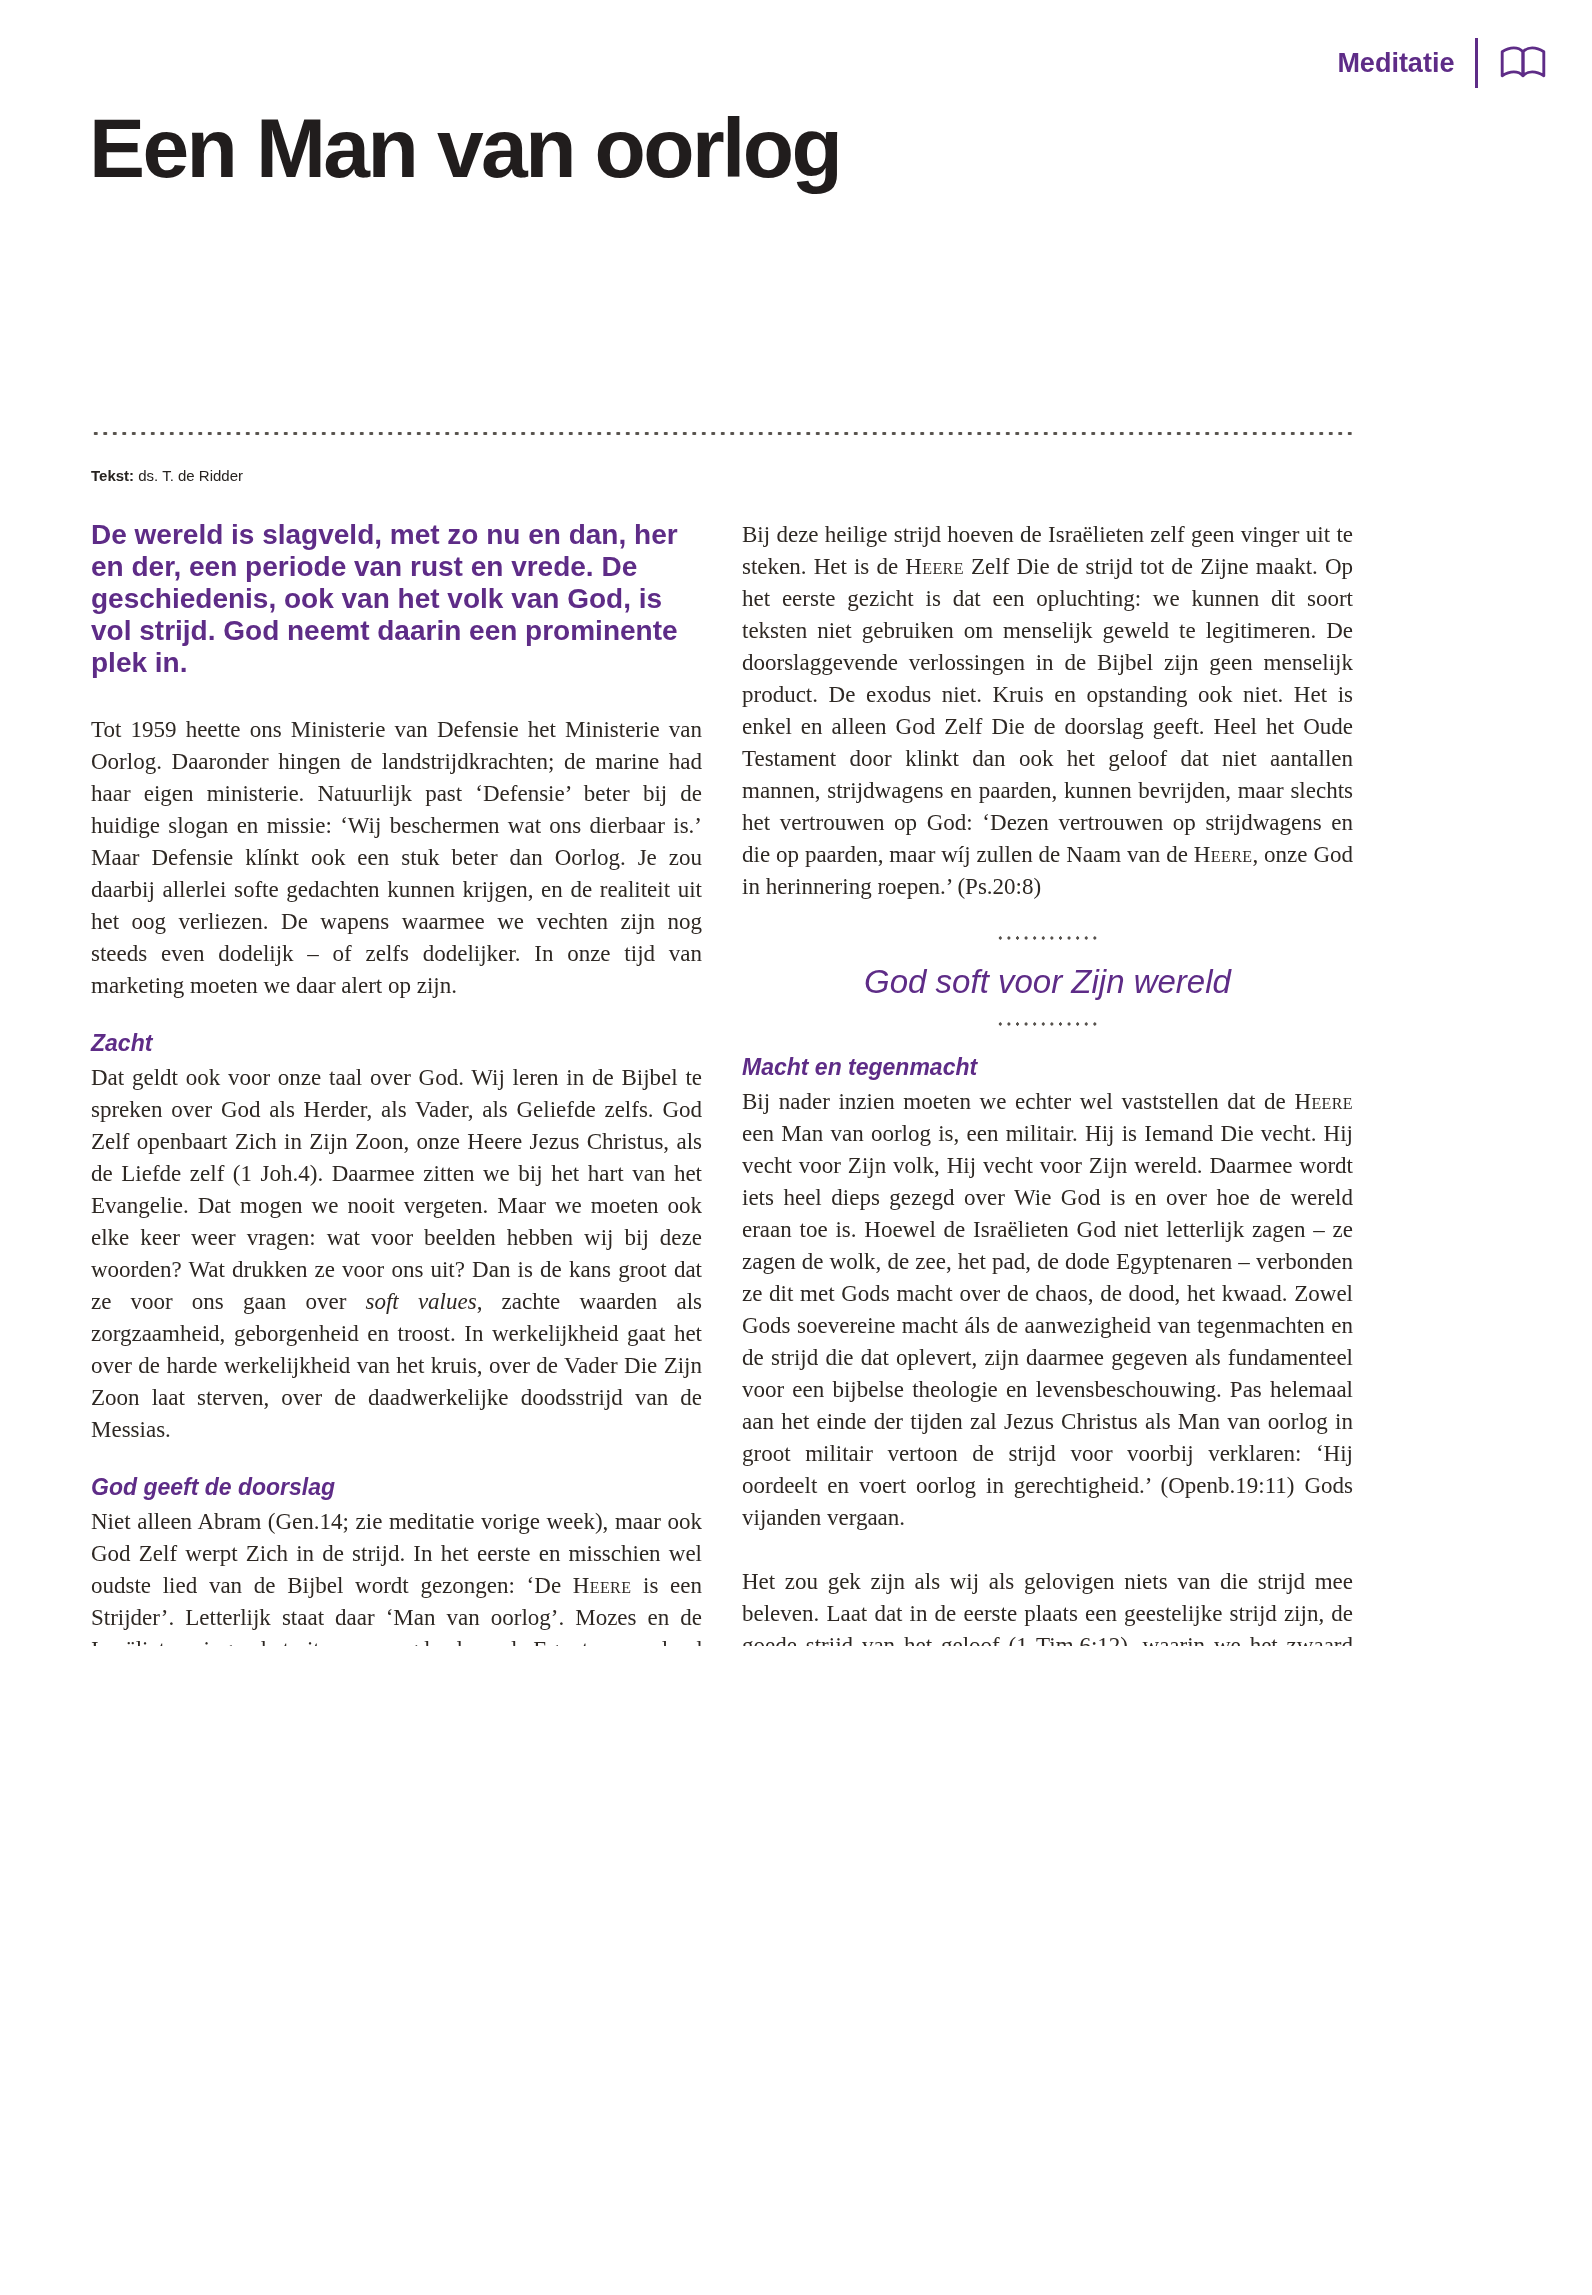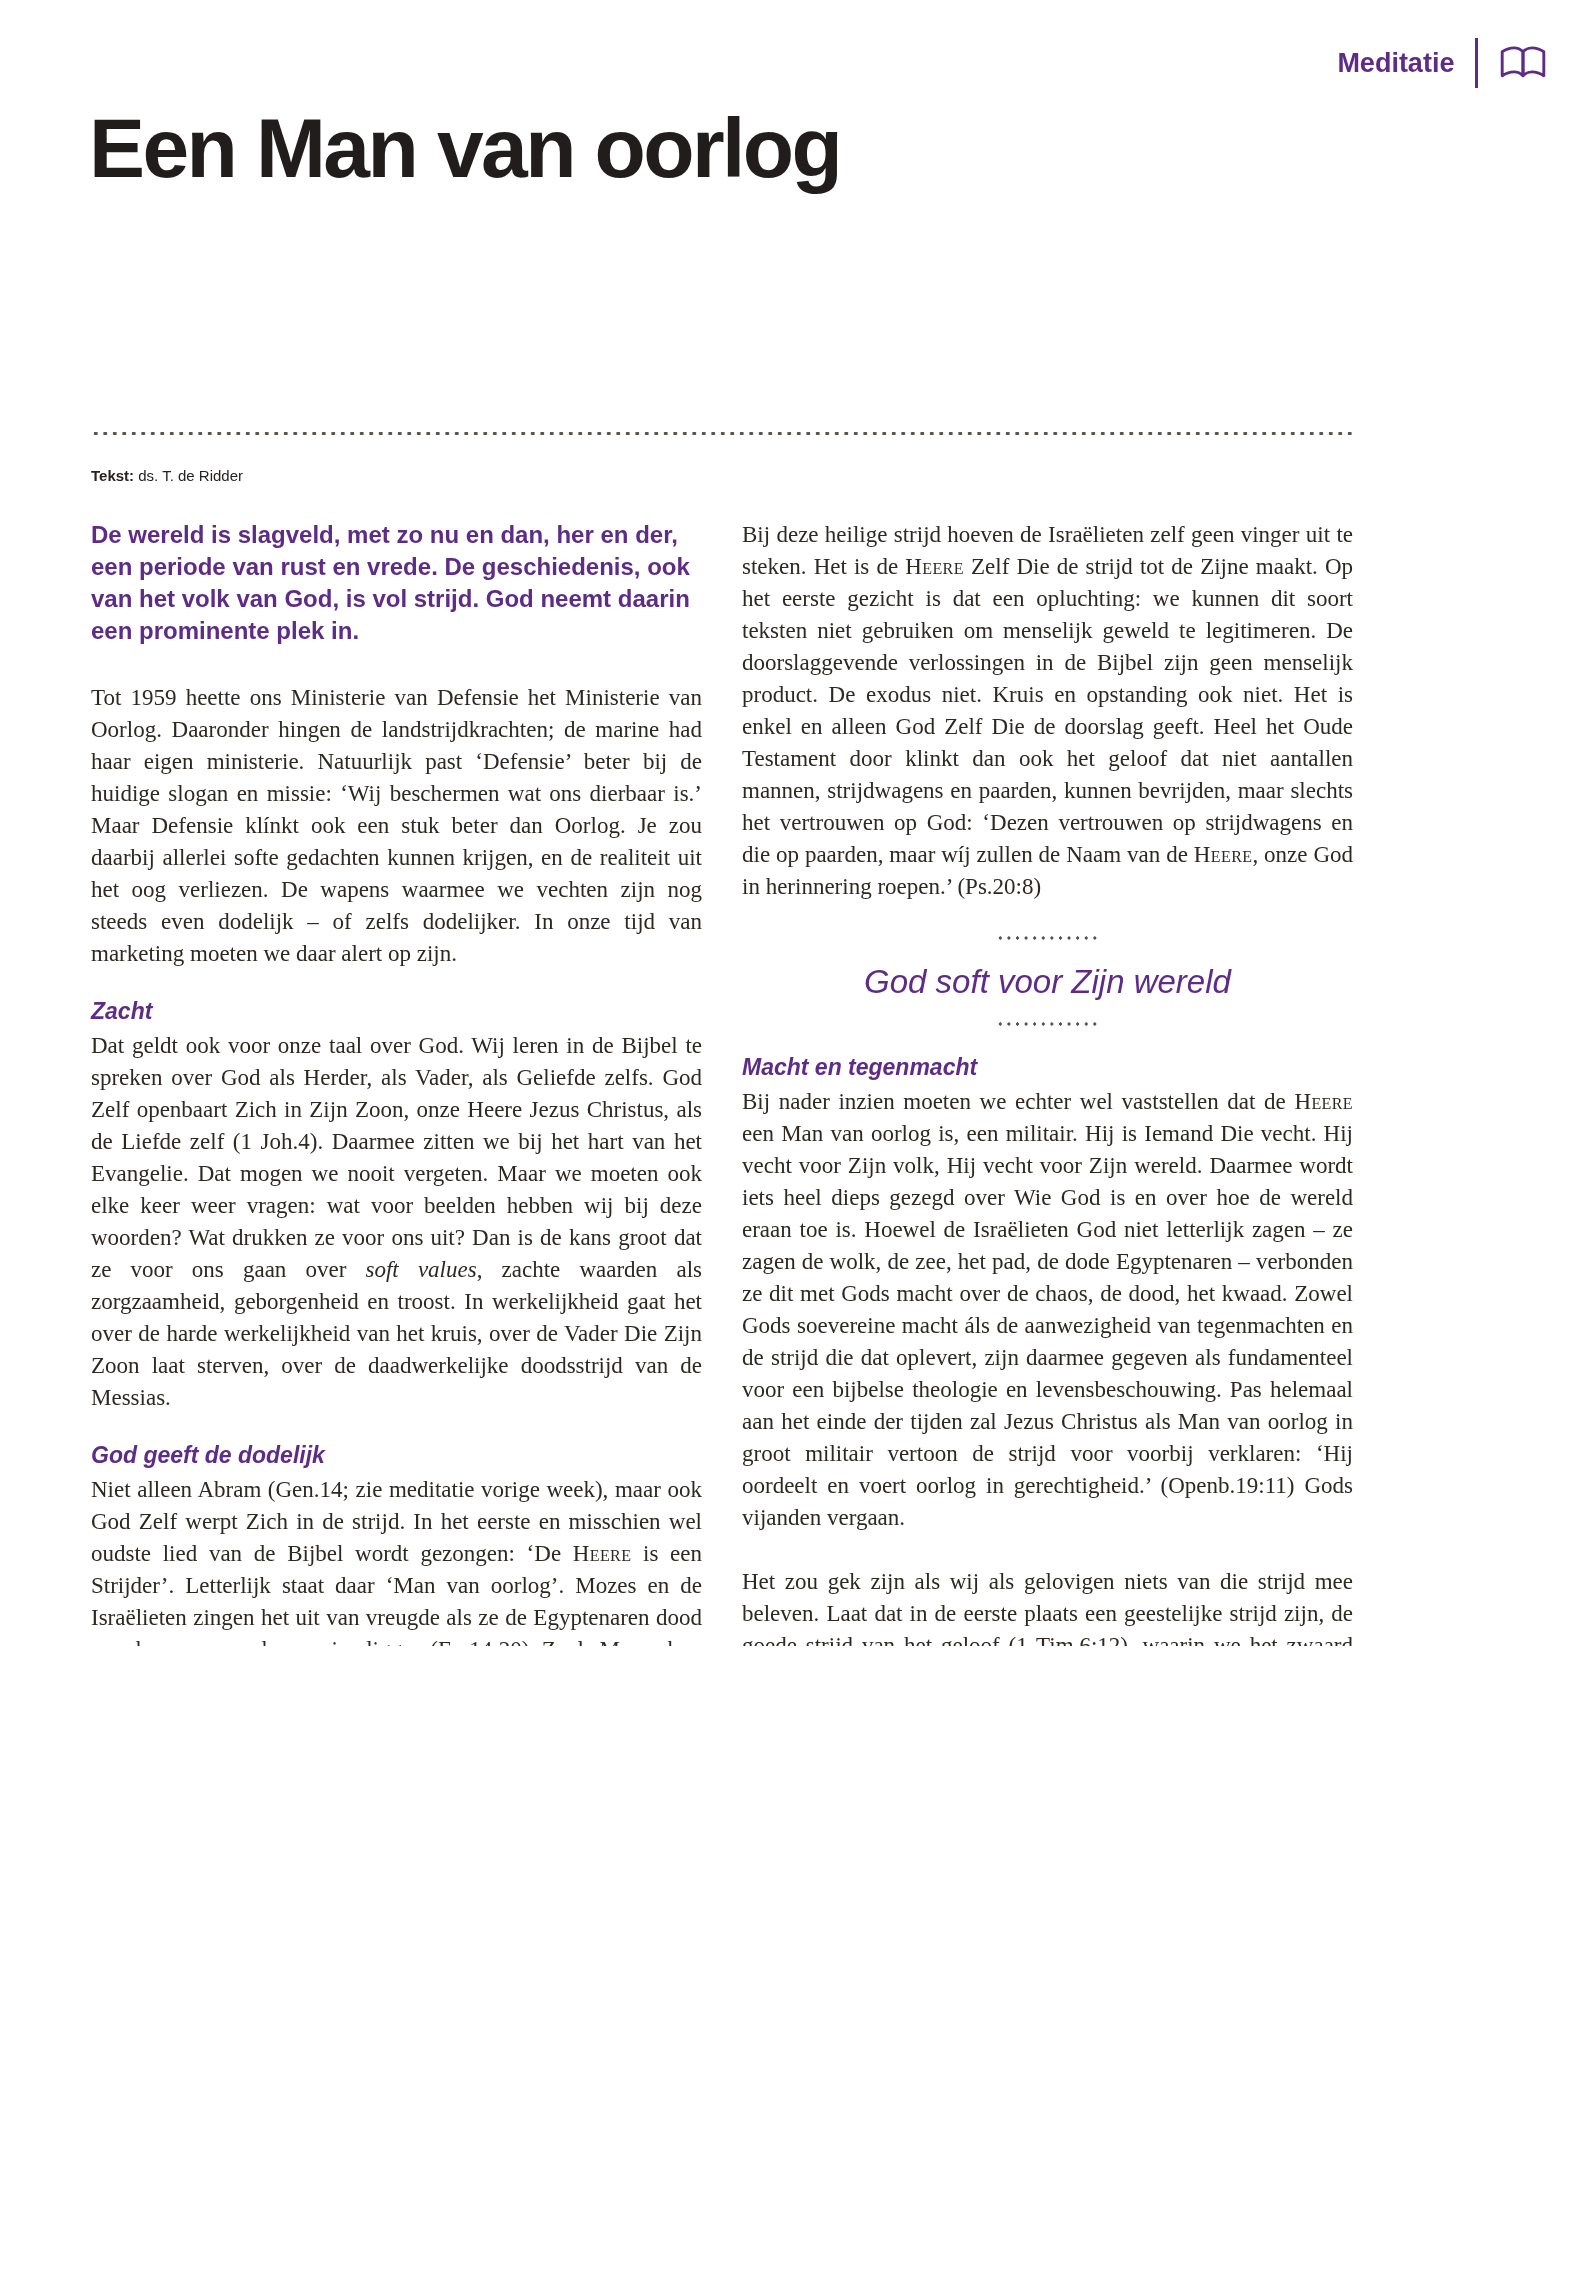--- a/index.html
+++ b/index.html
@@ -62,21 +62,21 @@
     display:flex;gap:40px;
   }
   .col{width:611px;}
   p.body{
     font-size:23px;line-height:32px;text-align:justify;
     -webkit-hyphens:auto;hyphens:auto;
   }
   p.intro{
     font-family:"Liberation Sans", sans-serif;
     font-weight:bold;color:var(--accent);
-    font-size:24px;line-height:32px;margin-bottom:35px;
+    font-size:28px;line-height:32px;margin-bottom:35px;
   }
   h3.subhead{
     font-family:"Liberation Sans", sans-serif;
     font-weight:bold;font-style:italic;color:var(--accent);
     font-size:23px;margin-top:28px;margin-bottom:5.2px;
   }
   .gap-top{margin-top:32px;}
 
   .pq-dots{
     width:104px;height:4.3px;margin:33px auto 0 auto;
@@ -143,21 +143,21 @@
     <span class="label">Tekst:</span>
     <span>ds. T. de Ridder</span>
   </p>
 
   <div class="columns">
     <div class="col">
       <p class="intro">De wereld is slagveld, met zo nu en dan, her en der, een periode van rust en vrede. De geschiedenis, ook van het volk van God, is vol strijd. God neemt daarin een prominente plek in.</p>
       <p class="body">Tot 1959 heette ons Ministerie van Defensie het Ministerie van Oorlog. Daaronder hingen de landstrijdkrachten; de marine had haar eigen ministerie. Natuurlijk past ‘Defensie’ beter bij de huidige slogan en missie: ‘Wij beschermen wat ons dierbaar is.’ Maar Defensie klínkt ook een stuk beter dan Oorlog. Je zou daarbij allerlei softe gedachten kunnen krijgen, en de realiteit uit het oog verliezen. De wapens waarmee we vechten zijn nog steeds even dodelijk – of zelfs dodelijker. In onze tijd van marketing moeten we daar alert op zijn.</p>
       <h3 class="subhead">Zacht</h3>
       <p class="body">Dat geldt ook voor onze taal over God. Wij leren in de Bijbel te spreken over God als Herder, als Vader, als Geliefde zelfs. God Zelf openbaart Zich in Zijn Zoon, onze Heere Jezus Christus, als de Liefde zelf (1 Joh.4). Daarmee zitten we bij het hart van het Evangelie. Dat mogen we nooit vergeten. Maar we moeten ook elke keer weer vragen: wat voor beelden hebben wij bij deze woorden? Wat drukken ze voor ons uit? Dan is de kans groot dat ze voor ons gaan over <span class="rt-i">soft values</span>, zachte waarden als zorgzaamheid, geborgenheid en troost. In werkelijkheid gaat het over de harde werkelijkheid van het kruis, over de Vader Die Zijn Zoon laat sterven, over de daadwerkelijke doodsstrijd van de Messias.</p>
-      <h3 class="subhead">God geeft de dodelijk</h3>
+      <h3 class="subhead">God geeft de doorslag</h3>
       <p class="body">Niet alleen Abram (Gen.14; zie meditatie vorige week), maar ook God Zelf werpt Zich in de strijd. In het eerste en misschien wel oudste lied van de Bijbel wordt gezongen: ‘De <span class="rt-sc">Heere</span> is een Strijder’. Letterlijk staat daar ‘Man van oorlog’. Mozes en de Israëlieten zingen het uit van vreugde als ze de Egyptenaren dood aan de oever van de zee zien liggen (Ex.14:20). Zoals Mozes hun beloofd had, heeft de <span class="rt-sc">Heere</span> voor hen gestreden. Zelf zijn ze droogvoets door de zee gegaan, maar de farao en zijn leger ‘zijn als een steen in de diepten gezonken’ (15:2). Het is opvallend dat dit leidt tot een belijdend spreken en zingen over de identiteit van God. ‘Nu weten wij Wie de <span class="rt-sc">Heere</span> is. Zó is Hij.’</p>
     </div>
     <div class="col">
       <p class="body">Bij deze heilige strijd hoeven de Israëlieten zelf geen vinger uit te steken. Het is de <span class="rt-sc">Heere</span> Zelf Die de strijd tot de Zijne maakt. Op het eerste gezicht is dat een opluchting: we kunnen dit soort teksten niet gebruiken om menselijk geweld te legitimeren. De doorslaggevende verlossingen in de Bijbel zijn geen menselijk product. De exodus niet. Kruis en opstanding ook niet. Het is enkel en alleen God Zelf Die de doorslag geeft. Heel het Oude Testament door klinkt dan ook het geloof dat niet aantallen mannen, strijdwagens en paarden, kunnen bevrijden, maar slechts het vertrouwen op God: ‘Dezen vertrouwen op strijdwagens en die op paarden, maar wíj zullen de Naam van de <span class="rt-sc">Heere</span>, onze God in herinnering roepen.’ (Ps.20:8)</p>
       <div class="pq-dots"></div>
       <p class="pullquote">God soft voor Zijn wereld</p>
       <div class="pq-dots" style="margin-top:0;"></div>
       <h3 class="subhead">Macht en tegenmacht</h3>
       <p class="body">Bij nader inzien moeten we echter wel vaststellen dat de <span class="rt-sc">Heere</span> een Man van oorlog is, een militair. Hij is Iemand Die vecht. Hij vecht voor Zijn volk, Hij vecht voor Zijn wereld. Daarmee wordt iets heel dieps gezegd over Wie God is en over hoe de wereld eraan toe is. Hoewel de Israëlieten God niet letterlijk zagen – ze zagen de wolk, de zee, het pad, de dode Egyptenaren – verbonden ze dit met Gods macht over de chaos, de dood, het kwaad. Zowel Gods soevereine macht áls de aanwezigheid van tegenmachten en de strijd die dat oplevert, zijn daarmee gegeven als fundamenteel voor een bijbelse theologie en levensbeschouwing. Pas helemaal aan het einde der tijden zal Jezus Christus als Man van oorlog in groot militair vertoon de strijd voor voorbij verklaren: ‘Hij oordeelt en voert oorlog in gerechtigheid.’ (Openb.19:11) Gods vijanden vergaan.</p>
       <p class="body gap-top">Het zou gek zijn als wij als gelovigen niets van die strijd mee beleven. Laat dat in de eerste plaats een geestelijke strijd zijn, de goede strijd van het geloof (1 Tim.6:12), waarin we het zwaard van het Woord hanteren (Ef.6:17). Maar je hoeft de mensen in Oekraïne niet te vertellen dat de strijd tussen goed en kwaad concrete vorm aan kan nemen. En waar dat gebeurt, daar moet gevochten worden. Daar betoont de <span class="rt-sc">Heere</span> Zelf Zich een Man van oorlog. Waar moet er in jouw leven om gevochten worden? <span class="rt-accent">■</span></p>

